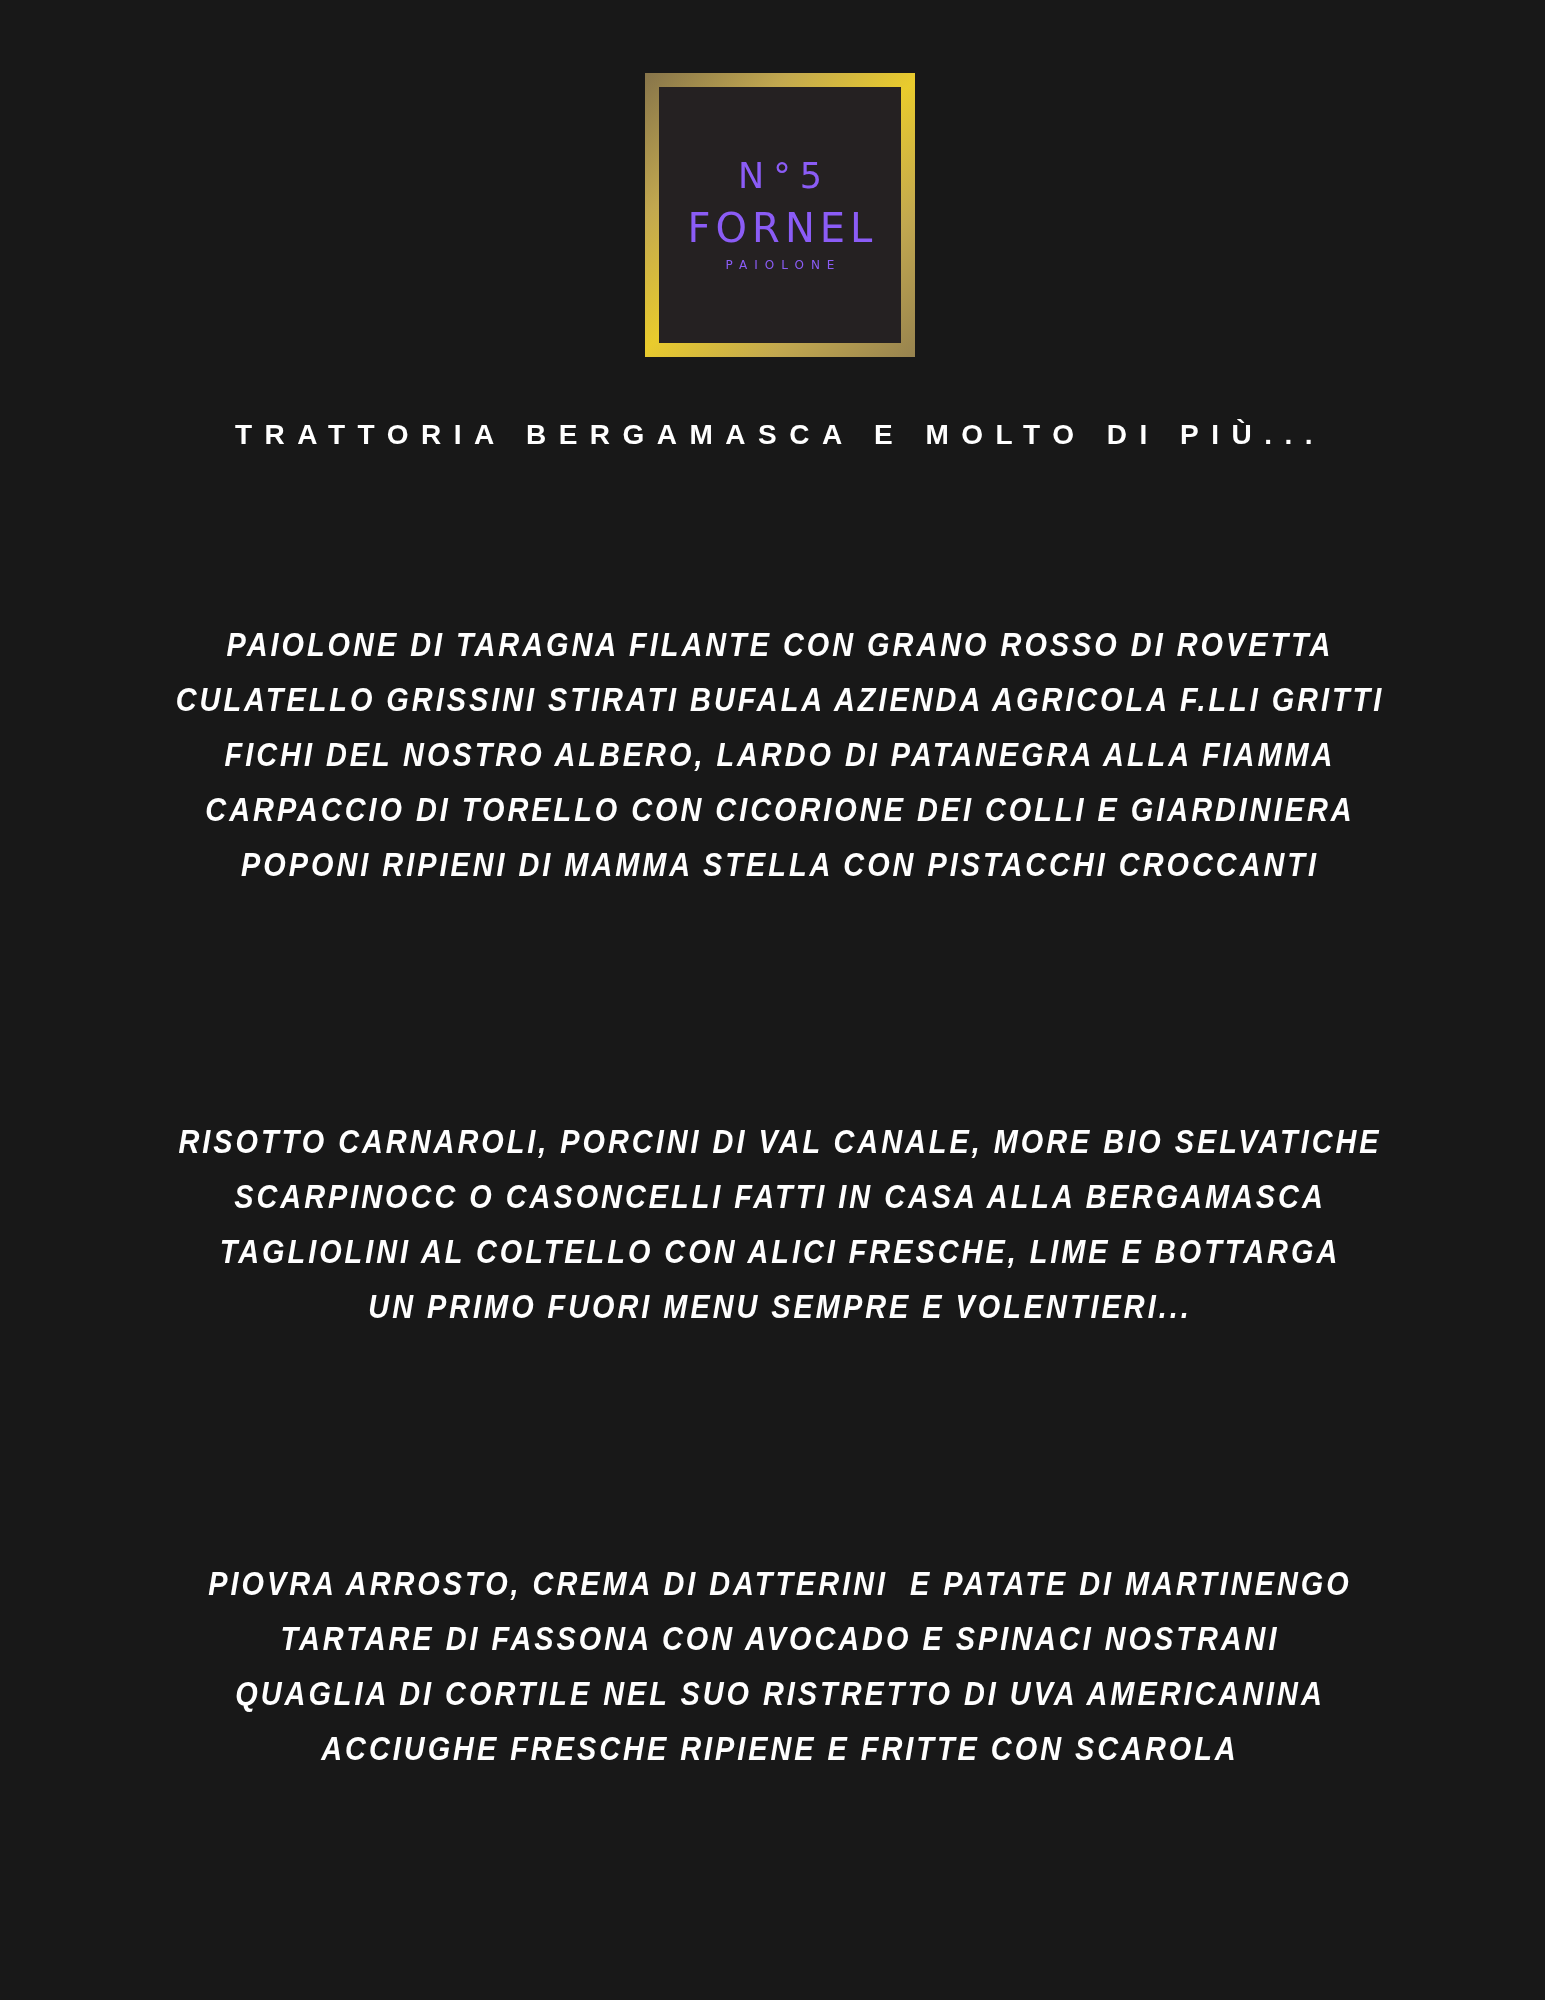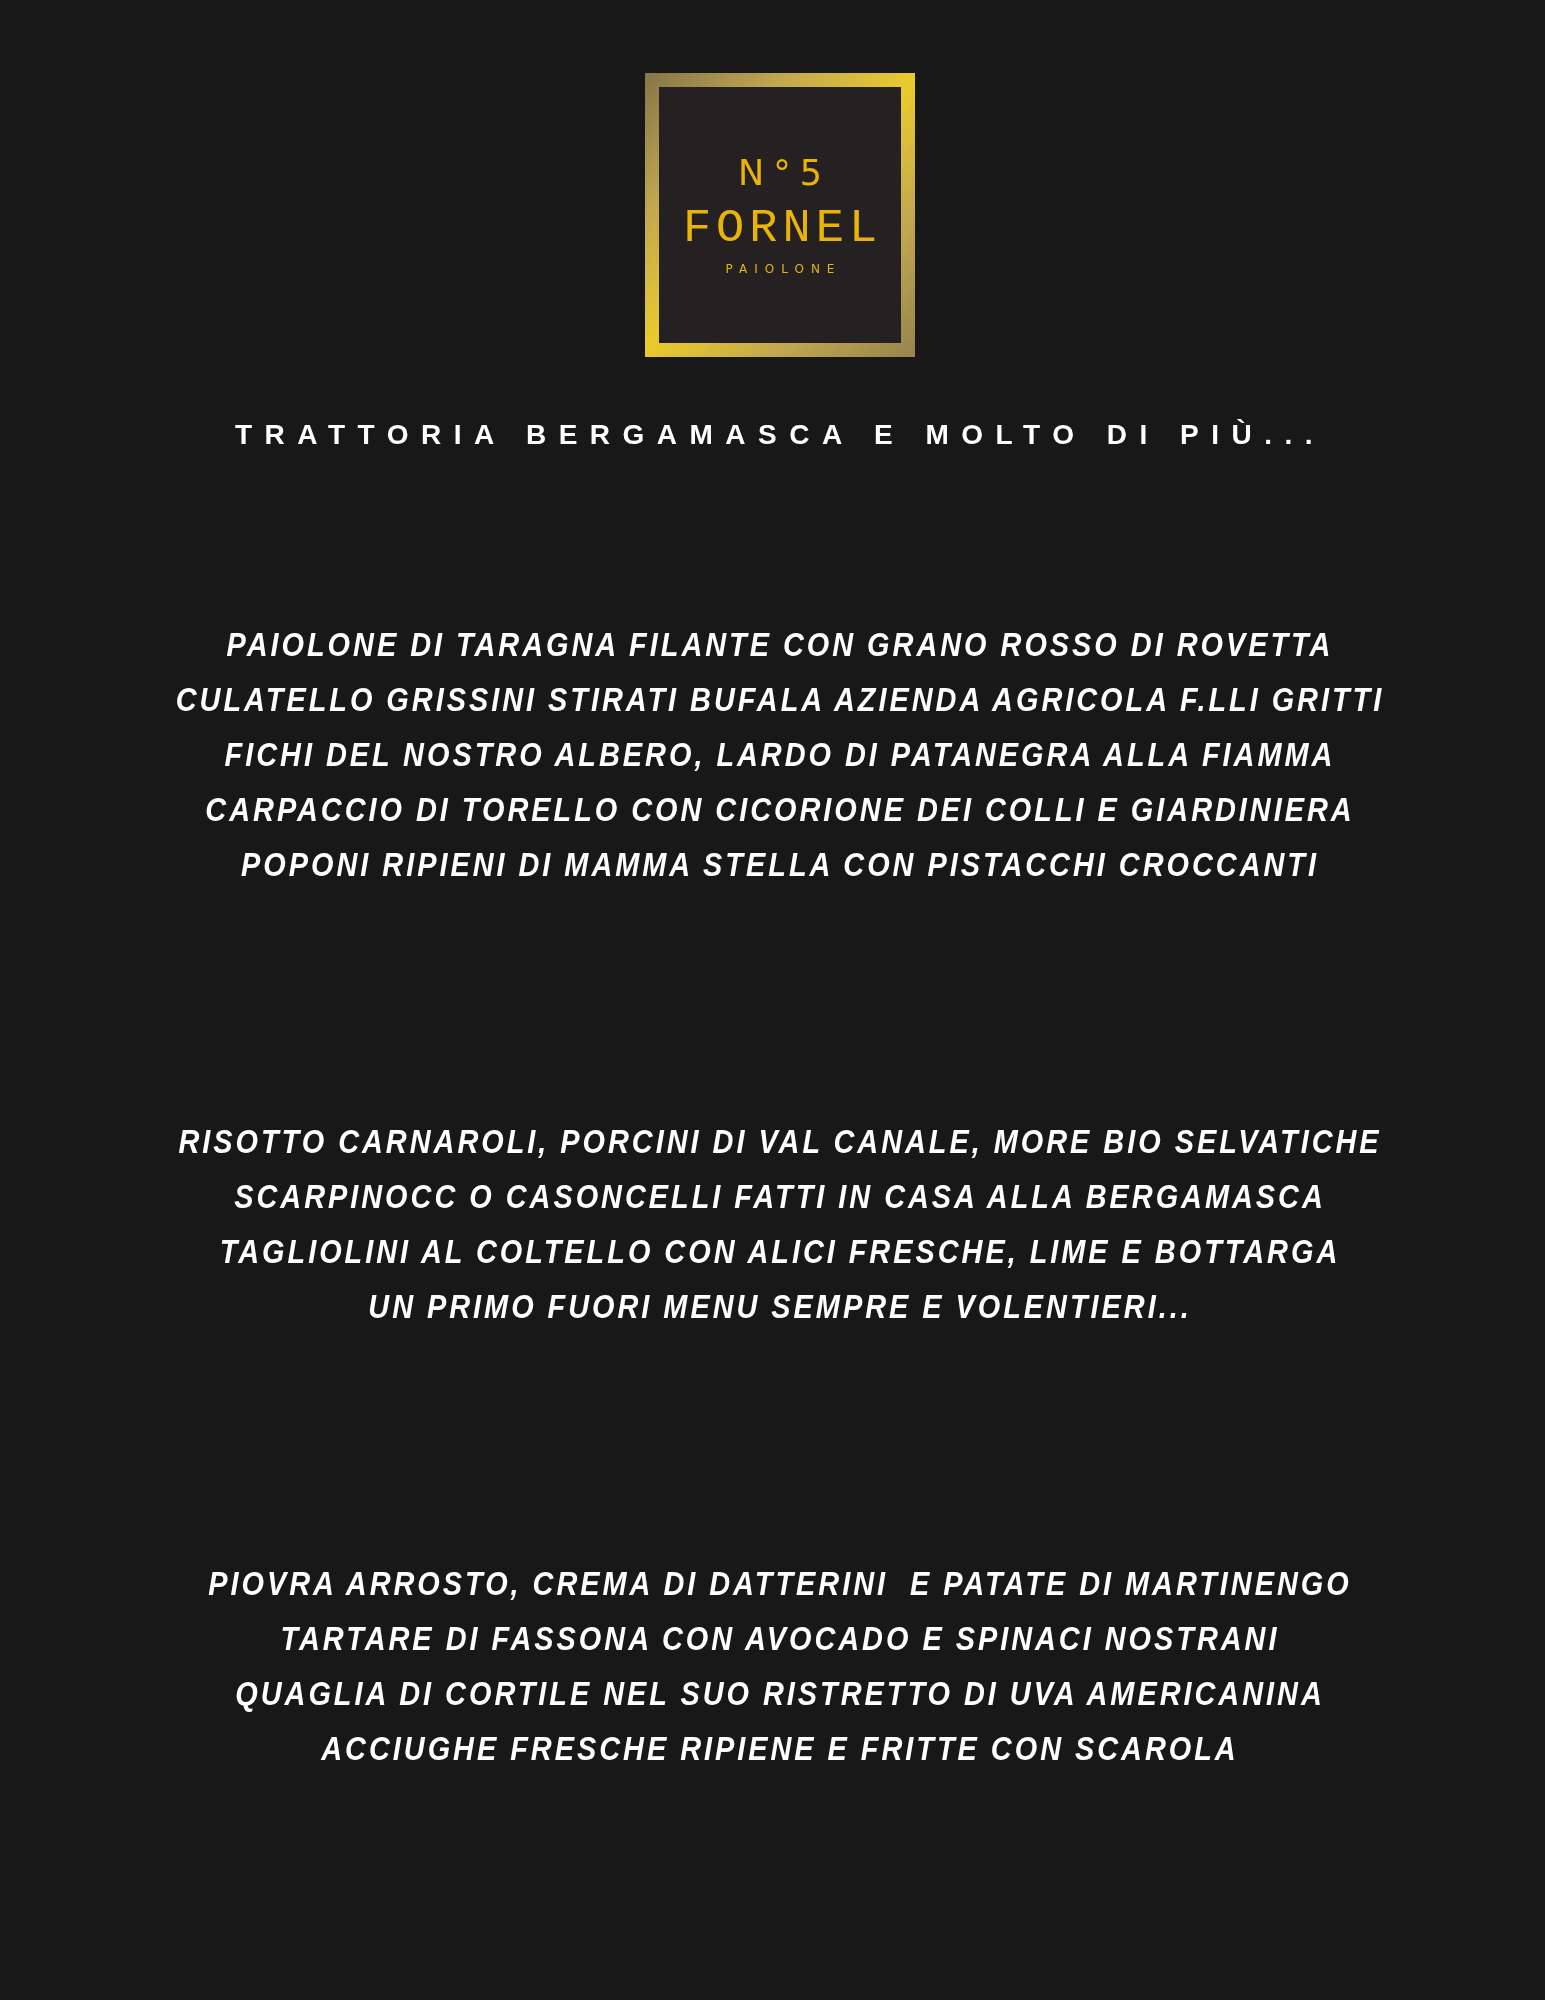--- a/index.html
+++ b/index.html
@@ -19,30 +19,30 @@
     box-sizing: border-box;
     padding: 14px;
     background: linear-gradient(135deg,
       #86744a 0%, #c2a84f 26%, #e9cb2d 50%, #c2a84f 74%, #97834f 100%);
   }
   .logo-box {
     width: 100%; height: 100%;
     background: #252122;
     display: flex; flex-direction: column;
     align-items: center; justify-content: center;
-    color: #eab308;
+    color: #8b5cf6;
     font-family: "DejaVu Sans", sans-serif;
   }
   .logo-no5 {
     font-size: 35px; letter-spacing: 9px; margin-right: -9px;
     line-height: 1;
   }
   .logo-name {
-    font-size: 47px; letter-spacing: 5px; margin-right: -5px;
-    margin-top: 14px; line-height: 1; font-family: Liberation Mono, monospace;
+    font-size: 40px; letter-spacing: 5px; margin-right: -5px;
+    margin-top: 14px; line-height: 1;
   }
   .logo-city {
     font-size: 12px; letter-spacing: 7px; margin-right: -7px;
     margin-top: 11px; line-height: 1;
   }
 
   
   .tagline {
     margin-top: 64px;
     text-align: center;

